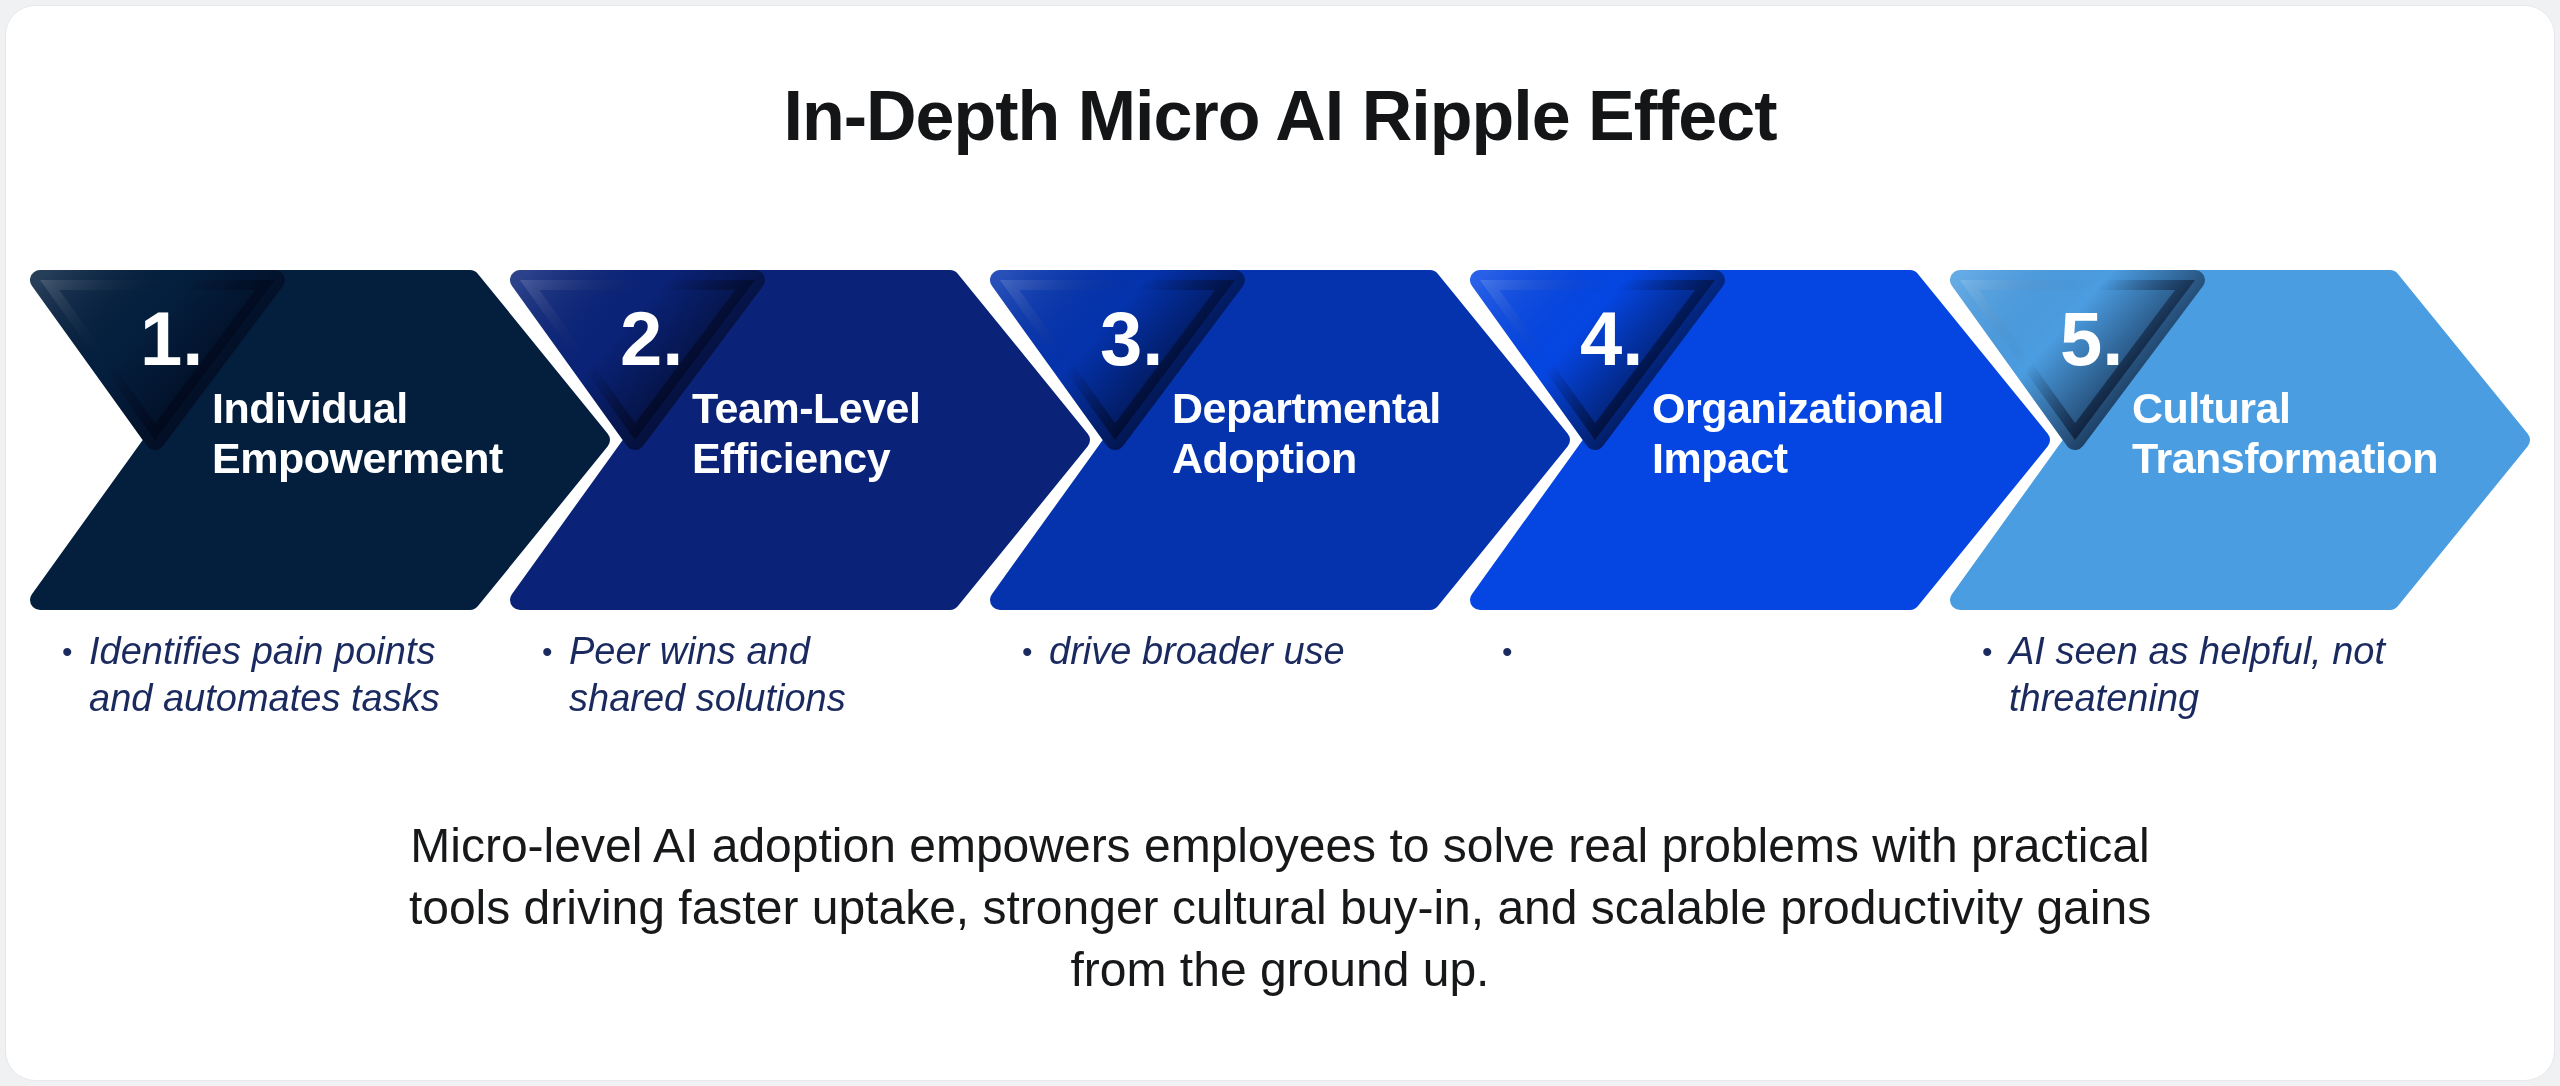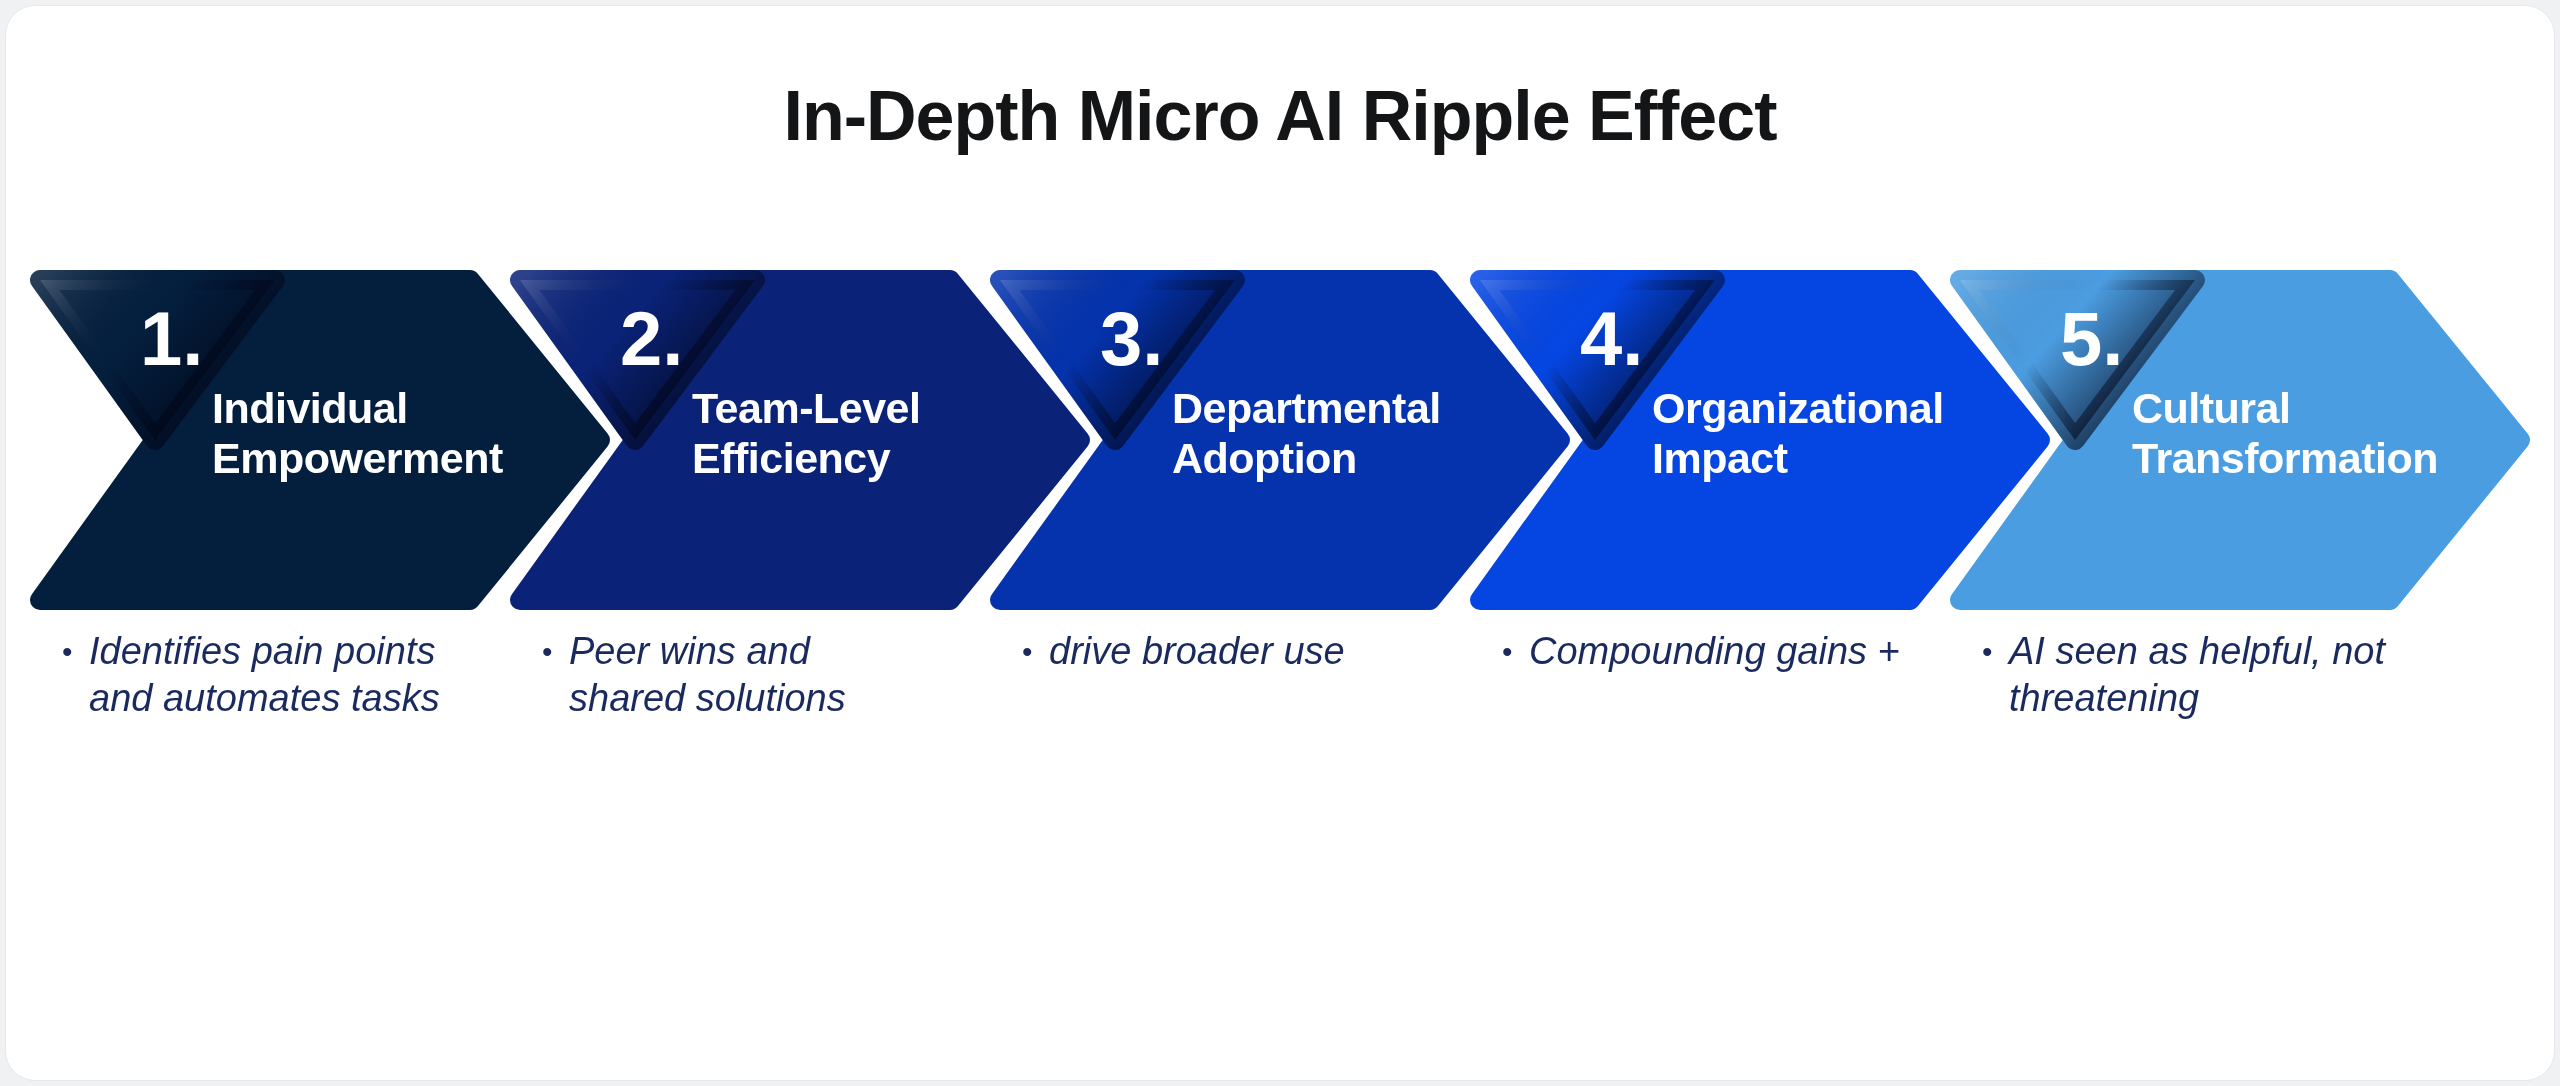--- a/index.html
+++ b/index.html
@@ -107,24 +107,28 @@
   </div>
   <div class="bullet b3">
     <span class="dot">•</span>
     <span class="bt">
       <div>drive broader use</div>
     </span>
   </div>
   <div class="bullet b4">
     <span class="dot">•</span>
     <span class="bt">
-      <div>Compounding gains +</div>
     </span>
   </div>
   <div class="bullet b5">
     <span class="dot">•</span>
     <span class="bt">
       <div>AI seen as helpful, not</div>
       <div>threatening</div>
     </span>
   </div>
 
+  <div class="summary">
+    <div>Micro-level AI adoption empowers employees to solve real problems with practical</div>
+    <div>tools driving faster uptake, stronger cultural buy-in, and scalable productivity gains</div>
+    <div>from the ground up.</div>
+  </div>
 </div>
 
 </body></html>

